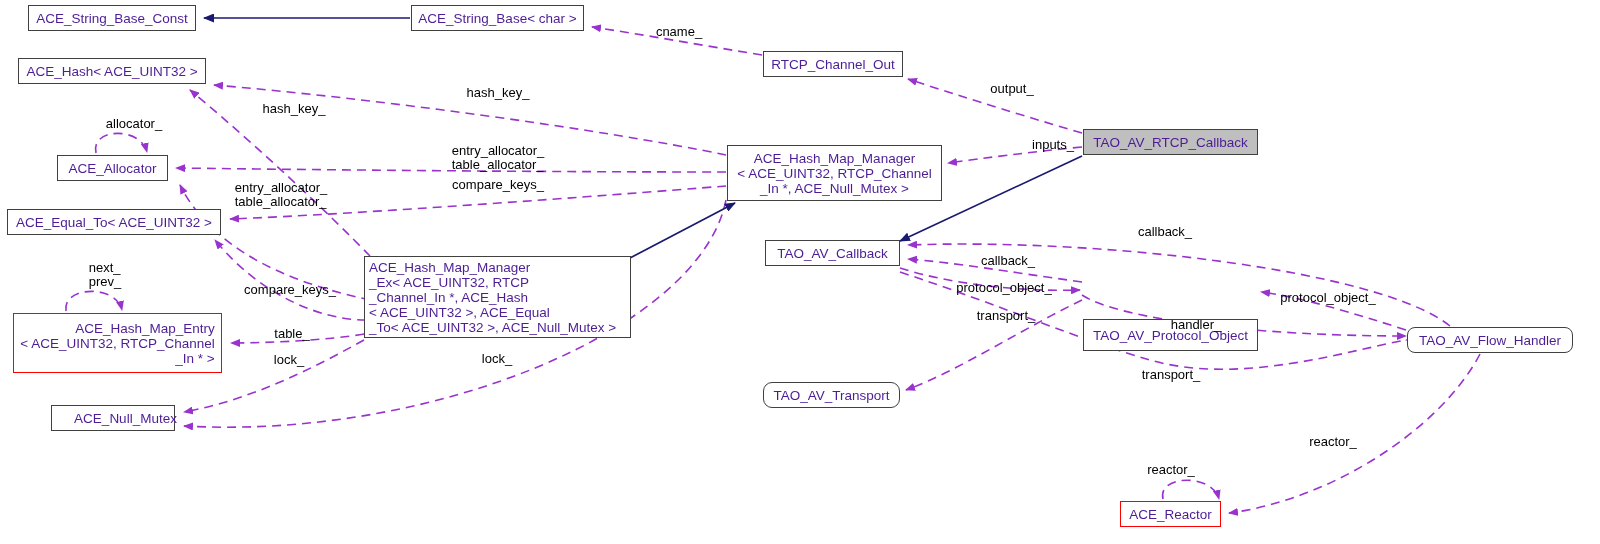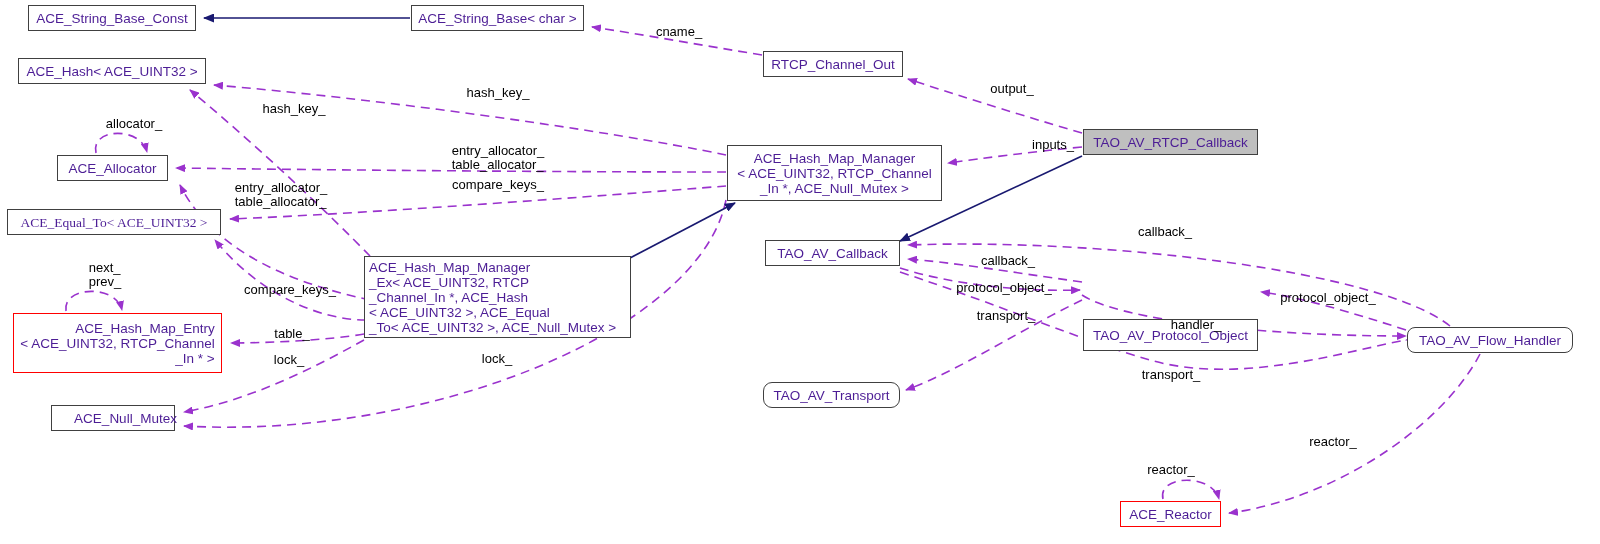--- a/index.html
+++ b/index.html
@@ -135,21 +135,21 @@
 
   <div class="node" style="left:28px;top:5px;width:168px;height:26px;">ACE_String_Base_Const</div>
   <div class="node" style="left:411px;top:5px;width:173px;height:26px;">ACE_String_Base&lt; char &gt;</div>
   <div class="node" style="left:18px;top:58px;width:188px;height:26px;">ACE_Hash&lt; ACE_UINT32 &gt;</div>
   <div class="node" style="left:763px;top:51px;width:140px;height:26px;">RTCP_Channel_Out</div>
   <div class="node highlight" style="left:1083px;top:129px;width:175px;height:26px;">TAO_AV_RTCP_Callback</div>
   <div class="node" style="left:57px;top:155px;width:111px;height:26px;">ACE_Allocator</div>
   <div class="node" style="left:727px;top:145px;width:215px;height:56px;">ACE_Hash_Map_Manager
 &lt; ACE_UINT32, RTCP_Channel
 _In *, ACE_Null_Mutex &gt;</div>
-  <div class="node" style="left:7px;top:209px;width:214px;height:26px;font-family:Liberation Serif, serif;">ACE_Equal_To&lt; ACE_UINT32 &gt;</div>
+  <div class="node" style="left:7px;top:209px;width:214px;height:26px;">ACE_Equal_To&lt; ACE_UINT32 &gt;</div>
   <div class="node" style="left:765px;top:240px;width:135px;height:26px;">TAO_AV_Callback</div>
   <div class="node" style="left:364px;top:256px;width:267px;height:82px;text-align:left;justify-content:flex-start;">ACE_Hash_Map_Manager
 _Ex&lt; ACE_UINT32, RTCP
 _Channel_In *, ACE_Hash
 &lt; ACE_UINT32 &gt;, ACE_Equal
 _To&lt; ACE_UINT32 &gt;, ACE_Null_Mutex &gt;</div>
   <div class="node" style="left:1083px;top:275px;width:175px;height:32px;margin-top:44px;">TAO_AV_Protocol_Object</div>
   <div class="node redborder" style="left:13px;top:313px;width:209px;height:60px;">ACE_Hash_Map_Entry
 &lt; ACE_UINT32, RTCP_Channel
 _In * &gt;</div>

